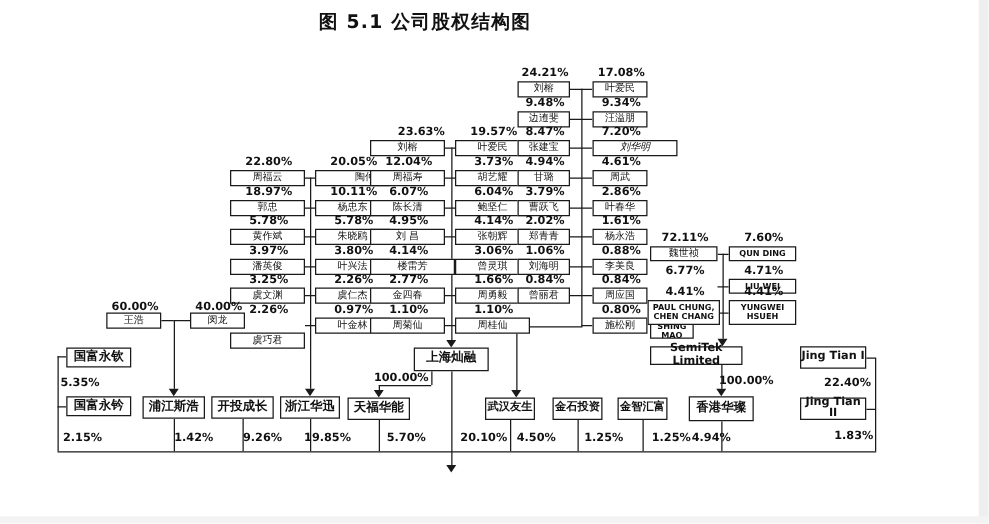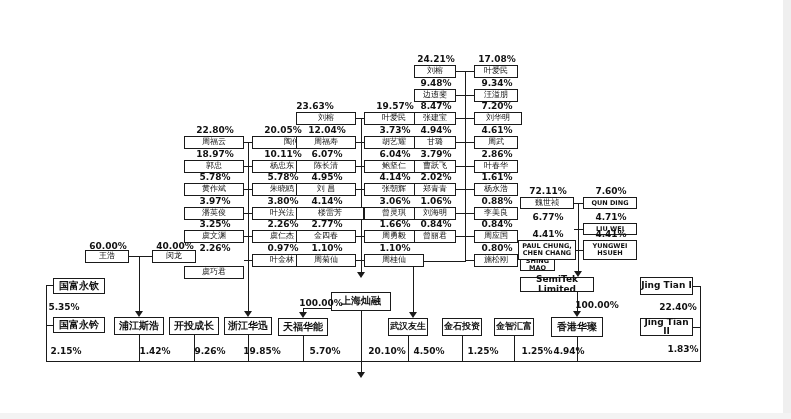--- a/index.html
+++ b/index.html
@@ -20,20 +20,21 @@
   .line{position:absolute;background:#1a1a1a;}
   .arrow{position:absolute;width:0;height:0;border-left:4px solid transparent;
          border-right:4px solid transparent;border-top:6px solid #1a1a1a;transform:translateX(-50%);}
   .edge-right{position:absolute;right:0;top:0;width:8px;height:100%;background:#efefef;}
   .edge-bottom{position:absolute;left:0;bottom:0;width:100%;height:6px;background:#f3f3f3;}
 </style>
 </head>
 <body>
 
 <div id="stage">
+  <div id="title">图 5.1 公司股权结构图</div>
   <div id="lines-layer">
       <div class="line" style="left: 244px; top: 142px; width: 8px; height: 1px;"></div>
       <div class="line" style="left: 244px; top: 166px; width: 8px; height: 1px;"></div>
       <div class="line" style="left: 244px; top: 189px; width: 8px; height: 1px;"></div>
       <div class="line" style="left: 244px; top: 213px; width: 8px; height: 1px;"></div>
       <div class="line" style="left: 244px; top: 236px; width: 8px; height: 1px;"></div>
       <div class="line" style="left: 244px; top: 260px; width: 8px; height: 1px;"></div>
       <div class="line" style="left: 248px; top: 142px; width: 1px; height: 169px;"></div>
       <div class="line" style="left: 356px; top: 118px; width: 8px; height: 1px;"></div>
       <div class="line" style="left: 356px; top: 142px; width: 8px; height: 1px;"></div>
@@ -116,21 +117,21 @@
       <div class="box person" style="left: 364px; top: 207px; width: 60px; height: 13px;">曾灵琪</div>
       <div class="box person" style="left: 296px; top: 230px; width: 60px; height: 13px;">金四春</div>
       <div class="box person" style="left: 364px; top: 230px; width: 60px; height: 13px;">周勇毅</div>
       <div class="box person" style="left: 296px; top: 254px; width: 60px; height: 13px;">周菊仙</div>
       <div class="box person" style="left: 364px; top: 254px; width: 60px; height: 13px;">周桂仙</div>
       <div class="box person" style="left: 414px; top: 65px; width: 42px; height: 13px;">刘榕</div>
       <div class="box person" style="left: 474px; top: 65px; width: 44px; height: 13px;">叶爱民</div>
       <div class="box person" style="left: 414px; top: 89px; width: 42px; height: 13px;">边迶斐</div>
       <div class="box person" style="left: 474px; top: 89px; width: 44px; height: 13px;">汪溢朋</div>
       <div class="box person" style="left: 414px; top: 112px; width: 42px; height: 13px;">张建宝</div>
-      <div class="box person" style="left: 474px; top: 112px; width: 48px; height: 13px;">刘华明</div>
+      <div class="box person" style="left: 474px; top: 112px; width: 68px; height: 13px; font-style: italic;">刘华明</div>
       <div class="box person" style="left: 414px; top: 136px; width: 42px; height: 13px;">甘璐</div>
       <div class="box person" style="left: 474px; top: 136px; width: 44px; height: 13px;">周武</div>
       <div class="box person" style="left: 414px; top: 160px; width: 42px; height: 13px;">曹跃飞</div>
       <div class="box person" style="left: 474px; top: 160px; width: 44px; height: 13px;">叶春华</div>
       <div class="box person" style="left: 414px; top: 183px; width: 42px; height: 13px;">郑青青</div>
       <div class="box person" style="left: 474px; top: 183px; width: 44px; height: 13px;">杨永浩</div>
       <div class="box person" style="left: 414px; top: 207px; width: 42px; height: 13px;">刘海明</div>
       <div class="box person" style="left: 474px; top: 207px; width: 44px; height: 13px;">李美良</div>
       <div class="box person" style="left: 414px; top: 230px; width: 42px; height: 13px;">曾丽君</div>
       <div class="box person" style="left: 474px; top: 230px; width: 44px; height: 13px;">周应国</div>
@@ -144,42 +145,42 @@
       <div class="box en" style="left: 583px; top: 240px; width: 54px; height: 20px;">YUNGWEI
 HSUEH</div>
       <div class="box person" style="left: 85px; top: 250px; width: 44px; height: 13px;">王浩</div>
       <div class="box person" style="left: 152px; top: 250px; width: 44px; height: 13px;">闵龙</div>
       <div class="box co" style="left: 53px; top: 278px; width: 52px; height: 16px;">国富永钦</div>
       <div class="box co" style="left: 53px; top: 317px; width: 52px; height: 16px;">国富永钤</div>
       <div class="box co" style="left: 114px; top: 317px; width: 50px; height: 18px;">浦江斯浩</div>
       <div class="box co" style="left: 169px; top: 317px; width: 50px; height: 18px;">开投成长</div>
       <div class="box co" style="left: 224px; top: 317px; width: 48px; height: 18px;">浙江华迅</div>
       <div class="box co" style="left: 278px; top: 318px; width: 50px; height: 18px;">天福华能</div>
-      <div class="box co" style="left: 331px; top: 292px; width: 60px; height: 19px;">上海灿融</div>
+      <div class="box co" style="left: 331px; top: 278px; width: 60px; height: 19px;">上海灿融</div>
       <div class="box co9" style="left: 388px; top: 318px; width: 40px; height: 18px;">武汉友生</div>
       <div class="box co9" style="left: 442px; top: 318px; width: 40px; height: 18px;">金石投资</div>
       <div class="box co9" style="left: 494px; top: 318px; width: 40px; height: 18px;">金智汇富</div>
       <div class="box co" style="left: 551px; top: 317px; width: 52px; height: 20px;">香港华璨</div>
       <div class="box enb" style="left: 520px; top: 277px; width: 74px; height: 15px;">SemiTek Limited</div>
       <div class="box enb" style="left: 640px; top: 277px; width: 53px; height: 18px;">Jing Tian I</div>
       <div class="box enb" style="left: 640px; top: 318px; width: 53px; height: 18px;">Jing Tian II</div>
       <div class="box root" style="left: 285px; top: 378px; width: 162px; height: 24px;">华灿光电股份有限公司</div>
       <div class="pct" style="left: 215px; top: 125px;">22.80%</div>
       <div class="pct" style="left: 283px; top: 125px;">20.05%</div>
       <div class="pct" style="left: 215px; top: 149px;">18.97%</div>
       <div class="pct" style="left: 283px; top: 149px;">10.11%</div>
       <div class="pct" style="left: 215px; top: 172px;">5.78%</div>
       <div class="pct" style="left: 283px; top: 172px;">5.78%</div>
       <div class="pct" style="left: 215px; top: 196px;">3.97%</div>
       <div class="pct" style="left: 283px; top: 196px;">3.80%</div>
       <div class="pct" style="left: 215px; top: 219px;">3.25%</div>
       <div class="pct" style="left: 283px; top: 219px;">2.26%</div>
       <div class="pct" style="left: 215px; top: 243px;">2.26%</div>
       <div class="pct" style="left: 283px; top: 243px;">0.97%</div>
-      <div class="pct" style="left: 315px; top: 101px;">23.63%</div>
+      <div class="pct" style="left: 337px; top: 101px;">23.63%</div>
       <div class="pct" style="left: 395px; top: 101px;">19.57%</div>
       <div class="pct" style="left: 327px; top: 125px;">12.04%</div>
       <div class="pct" style="left: 395px; top: 125px;">3.73%</div>
       <div class="pct" style="left: 327px; top: 149px;">6.07%</div>
       <div class="pct" style="left: 395px; top: 149px;">6.04%</div>
       <div class="pct" style="left: 327px; top: 172px;">4.95%</div>
       <div class="pct" style="left: 395px; top: 172px;">4.14%</div>
       <div class="pct" style="left: 327px; top: 196px;">4.14%</div>
       <div class="pct" style="left: 395px; top: 196px;">3.06%</div>
       <div class="pct" style="left: 327px; top: 219px;">2.77%</div>

